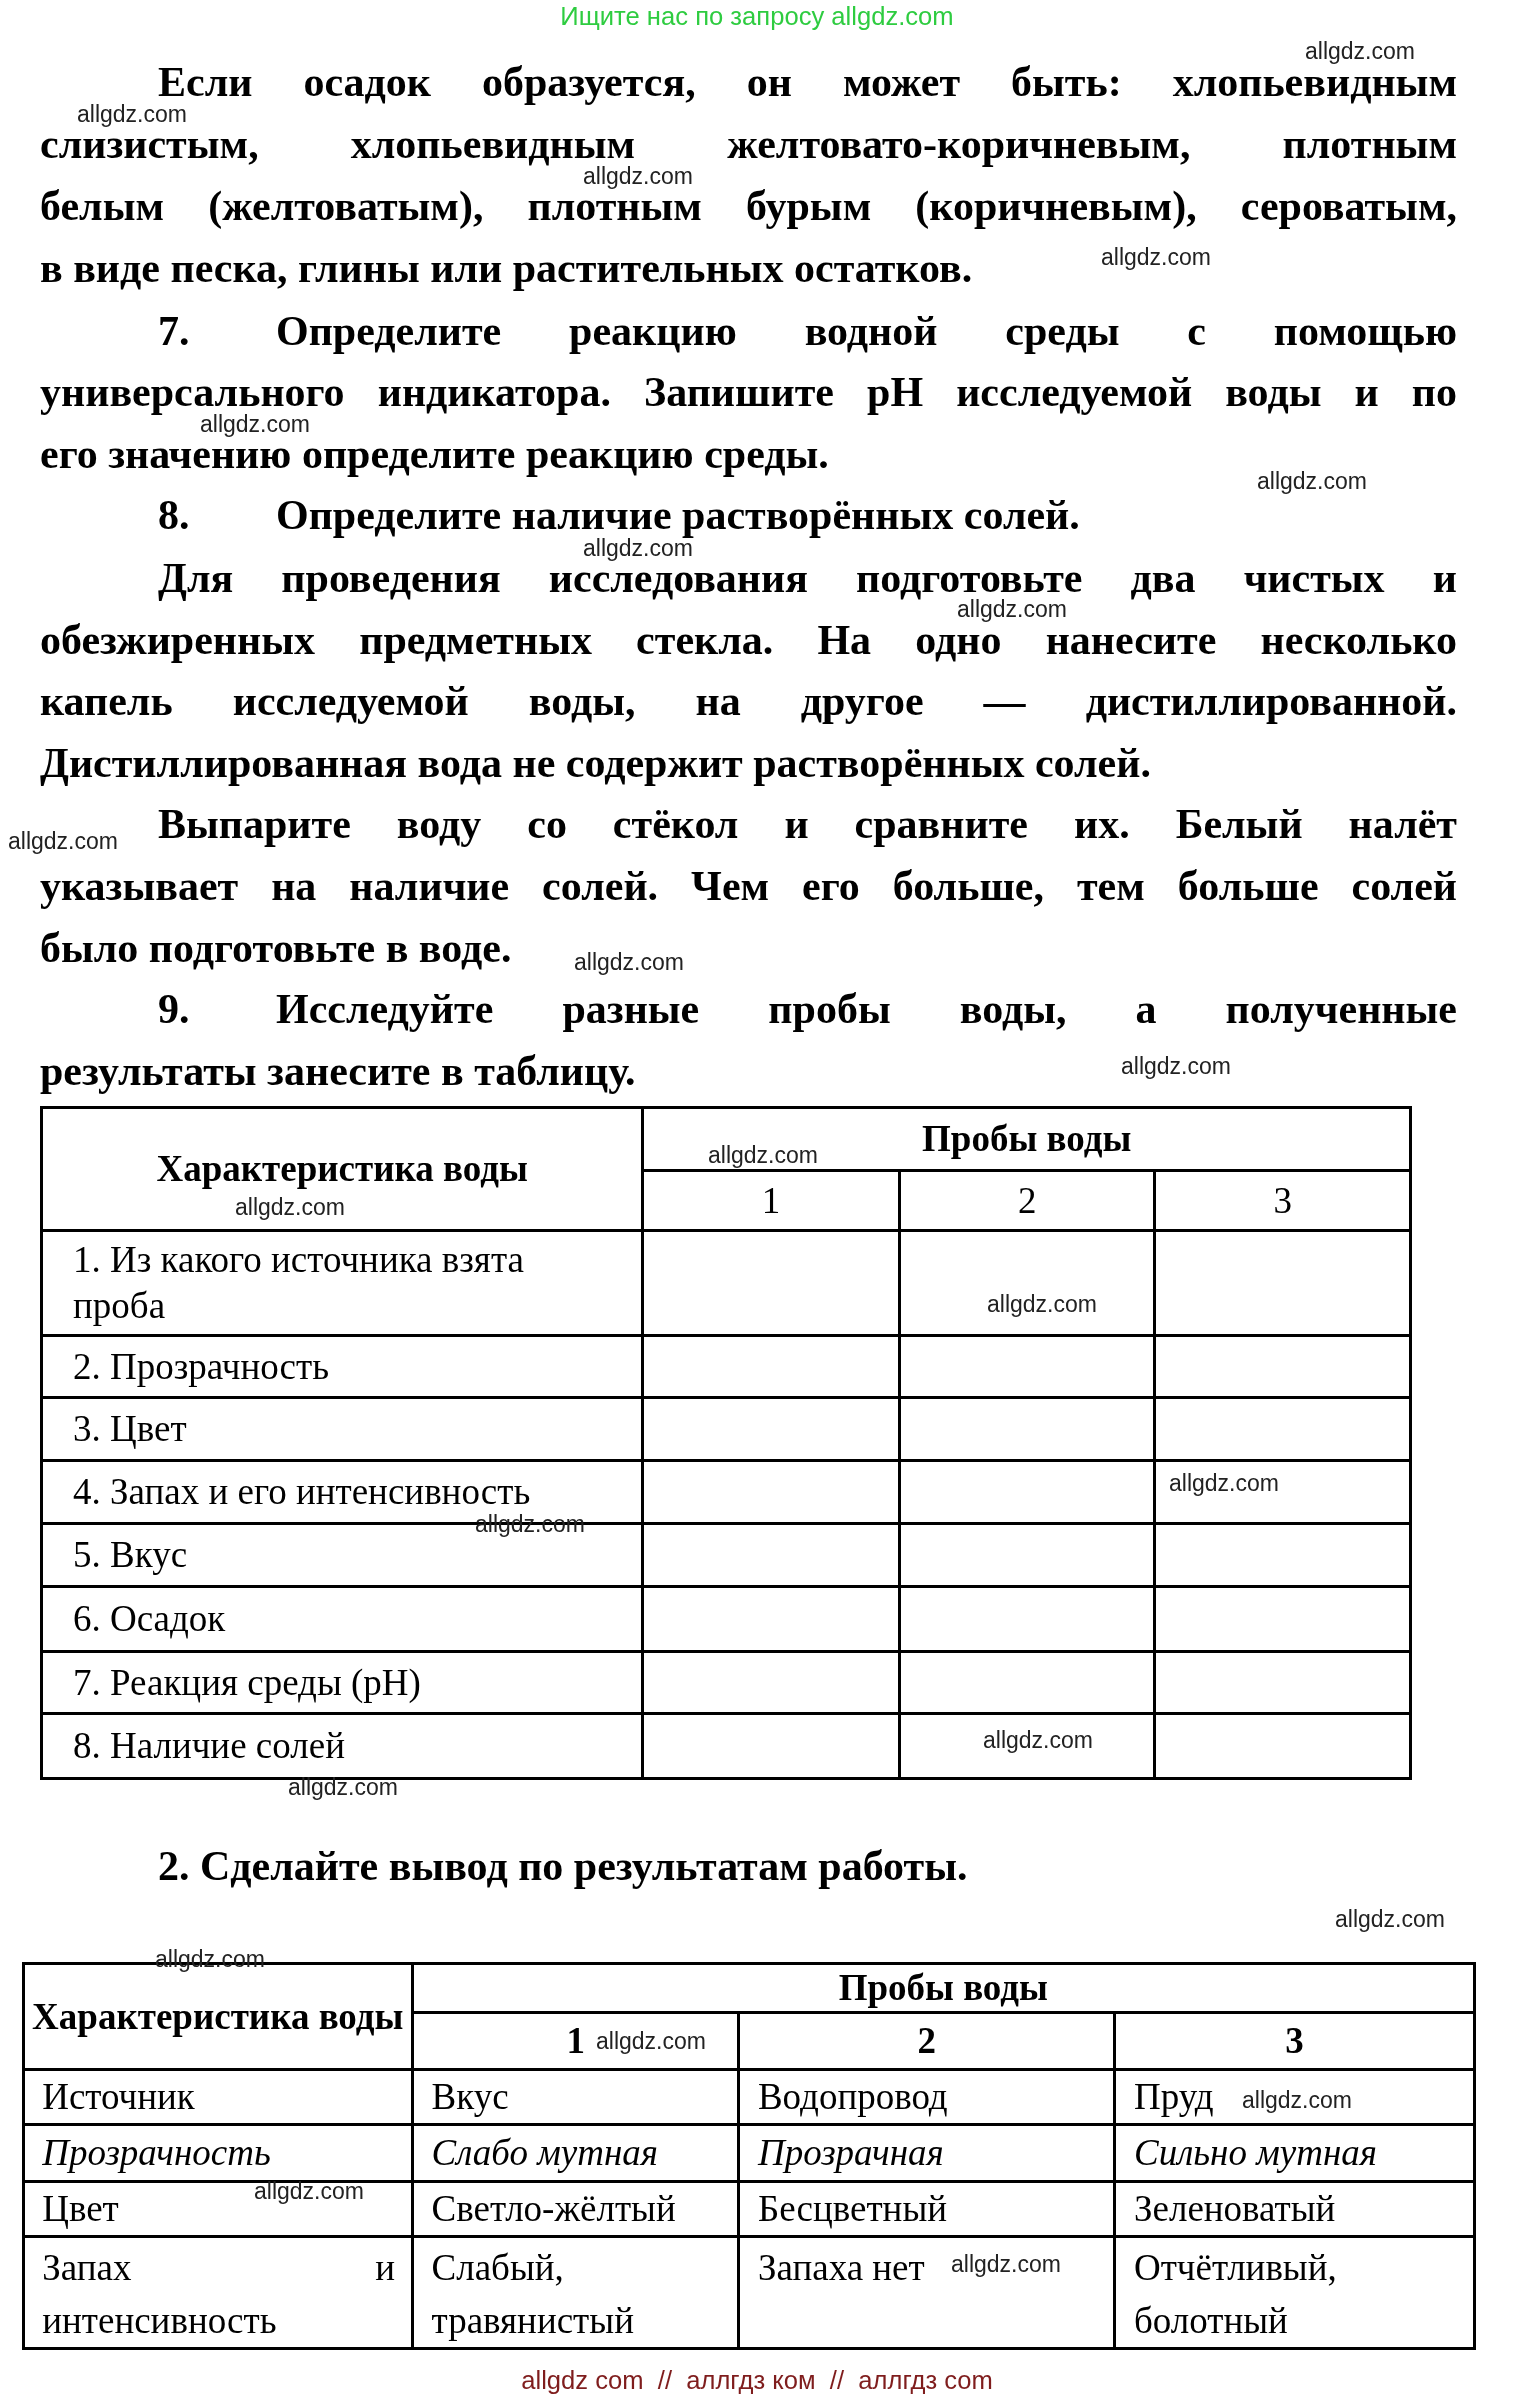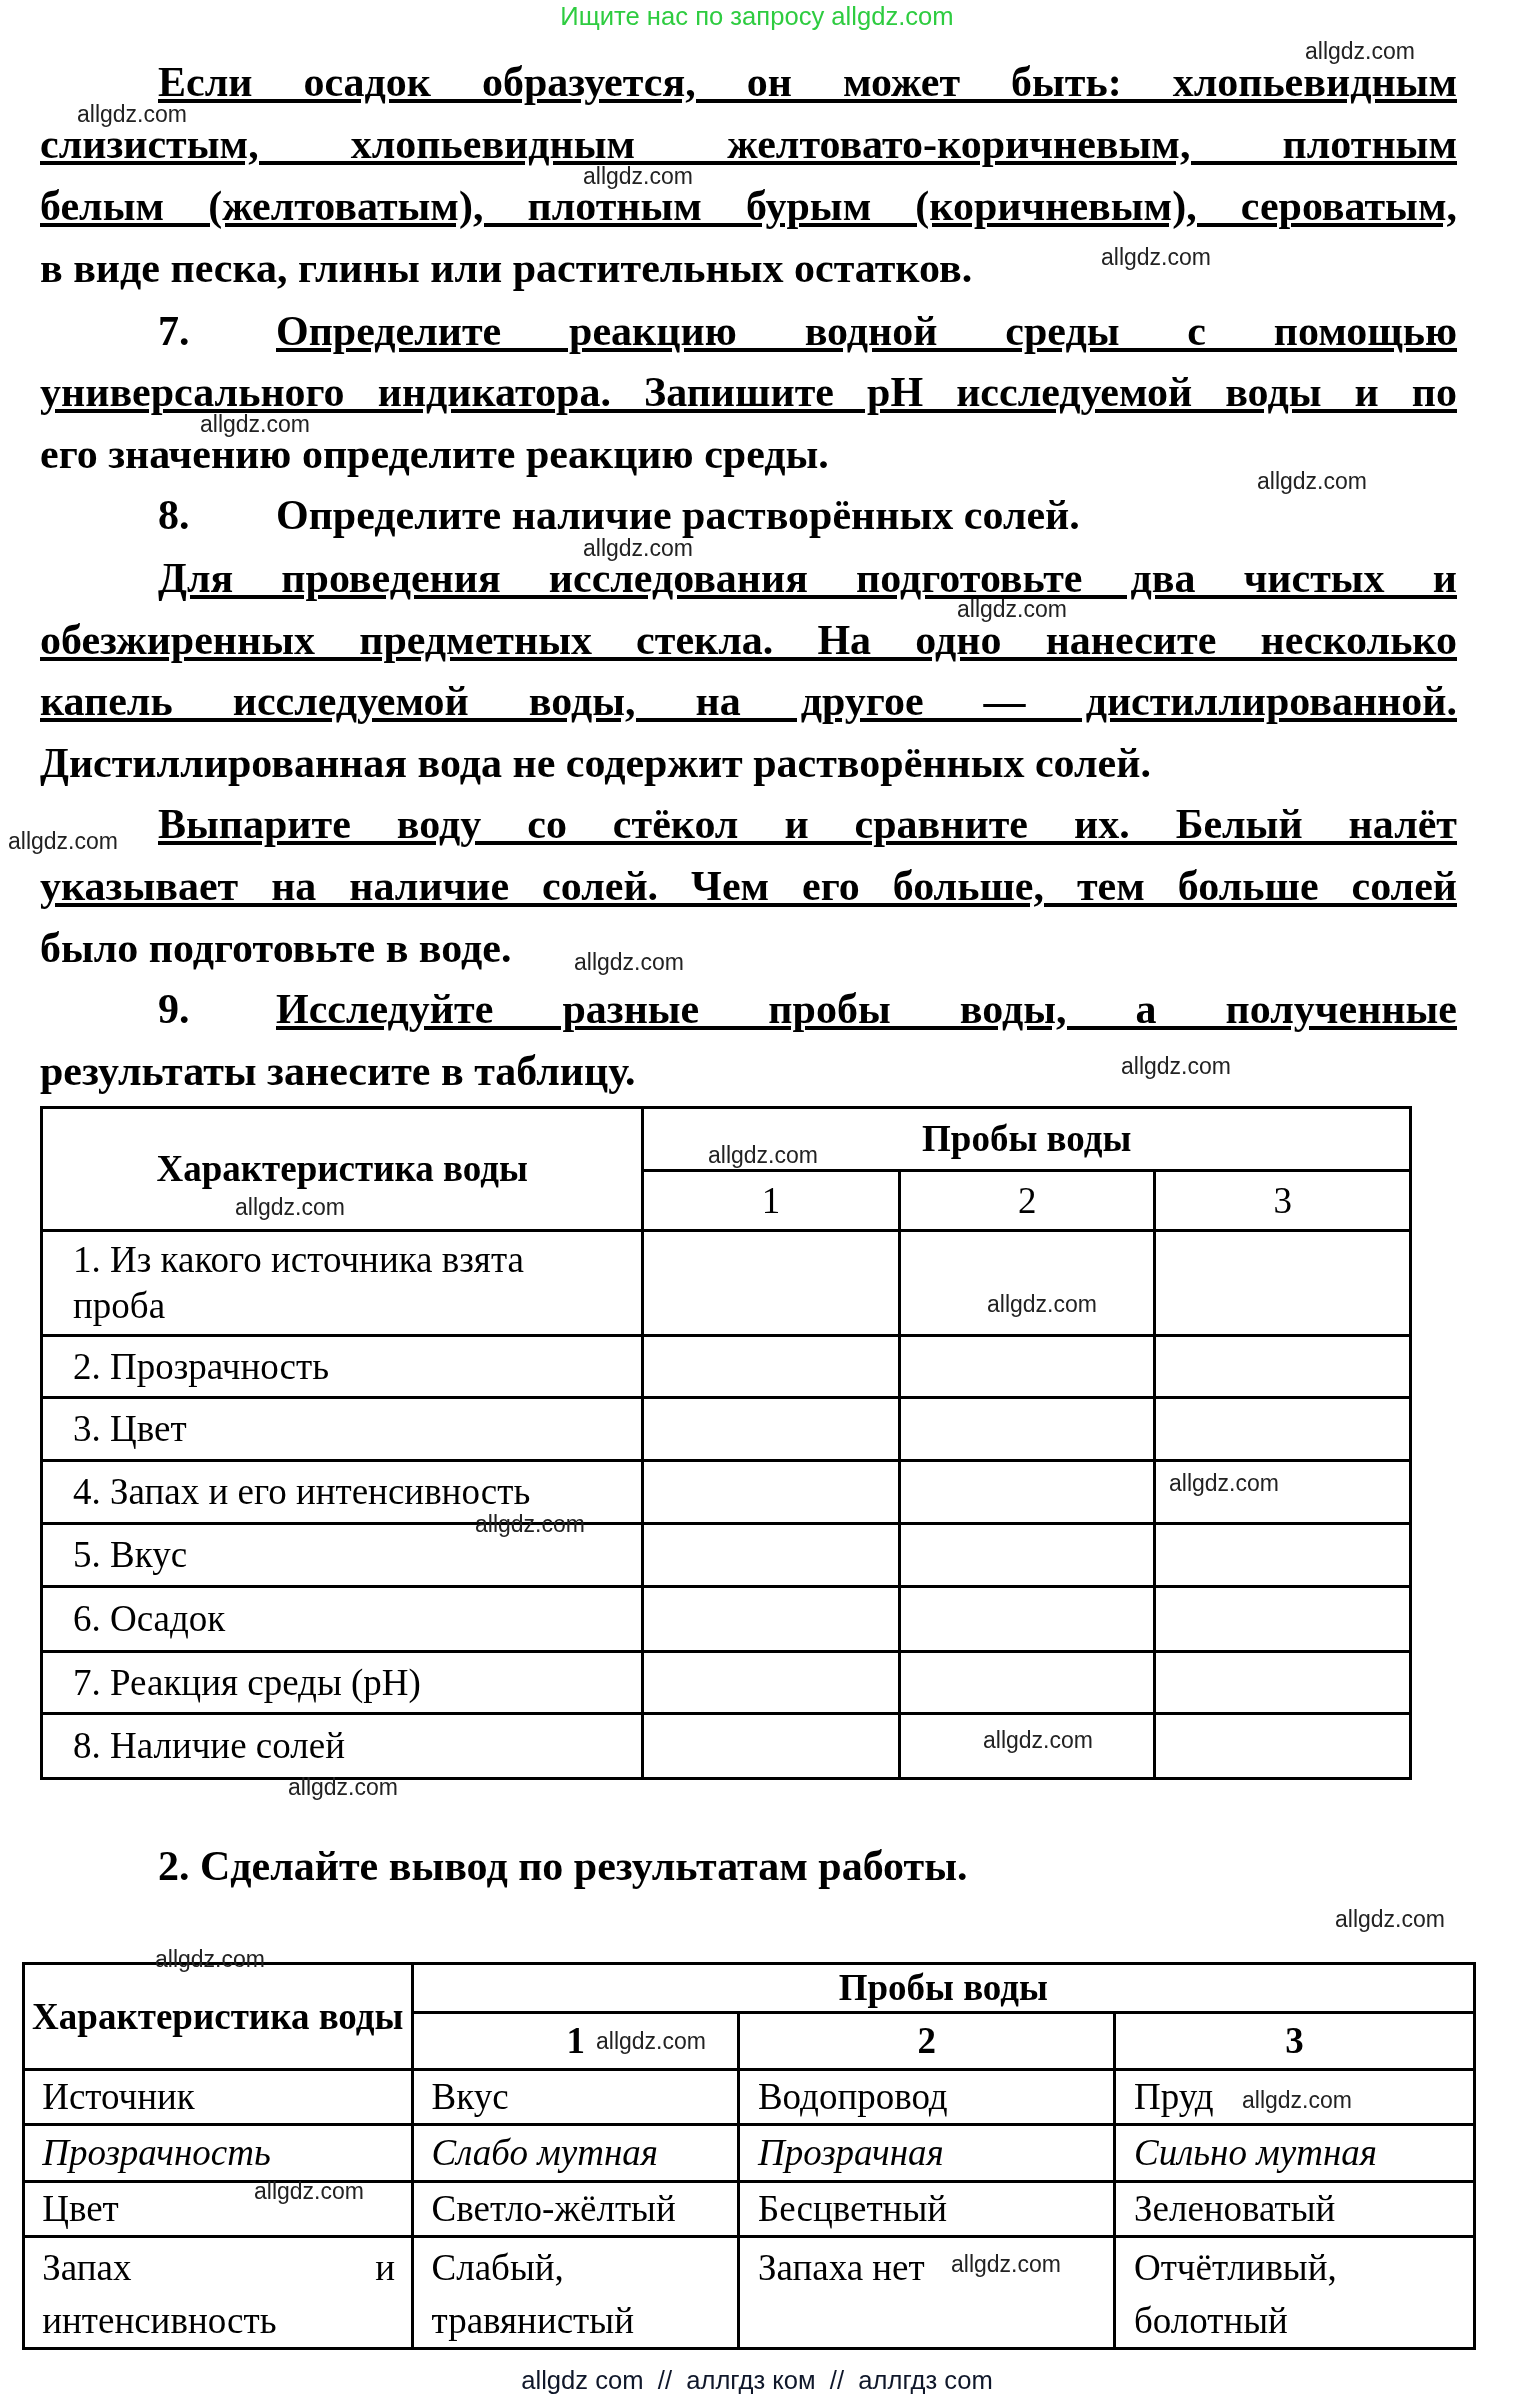--- a/index.html
+++ b/index.html
@@ -1,28 +1,28 @@
 <!DOCTYPE html>
 <html style="font-size:12.8px"><head>
 <meta charset="utf-8">
 <style>
   html,body{margin:0;padding:0;background:#fff;}
   body{width:1514px;height:2401px;position:relative;overflow:hidden;font-family:"Liberation Serif","DejaVu Serif",serif;color:#000;}
   .top-banner{position:absolute;left:0;width:1514px;top:1.6px;text-align:center;font-family:"Liberation Sans","DejaVu Sans",sans-serif;font-size:25.6px;color:#2ecc40;}
   .wm{position:absolute;font-family:"Liberation Sans","DejaVu Sans",sans-serif;font-size:23px;color:#222;white-space:nowrap;}
   .line{position:absolute;left:40px;width:1417px;font-weight:bold;font-size:42px;line-height:48px;white-space:nowrap;}
-  .just{text-align:justify;text-align-last:justify;text-decoration:underline;}
+  .just{text-align:justify;text-align-last:justify;}
   .num{display:inline-block;width:118px;}
   table{position:absolute;border-collapse:collapse;}
   td{border:3.2px solid #000;padding:0 0 0 30px;font-size:37px;vertical-align:middle;line-height:46px;}
   .t1 td.hdr{font-weight:bold;text-align:center;padding:0;}
   .t1 td.c{text-align:center;padding:0;}
   .t2 td{font-size:37px;padding-left:17.6px;}
   .t2 td.hdr{font-weight:bold;text-align:center;padding:0;}
-  .footer{position:absolute;left:0;width:1514px;top:2366px;text-align:center;font-family:"Liberation Sans","DejaVu Sans",sans-serif;font-size:25.6px;color:#0f172a;}
+  .footer{position:absolute;left:0;width:1514px;top:2366px;text-align:center;font-family:"Liberation Sans","DejaVu Sans",sans-serif;font-size:25.6px;color:#7f1d1d;}
 </style>
 </head>
 <body>
 
 <div class="top-banner">Ищите нас по запросу allgdz.com</div>
 
 <div class="line just" style="top:58px;padding-left:118px;width:1299px;">Если осадок образуется, он может быть: хлопьевидным</div>
 <div class="line just" style="top:120px;">слизистым, хлопьевидным желтовато-коричневым, плотным</div>
 <div class="line just" style="top:182px;">белым (желтоватым), плотным бурым (коричневым), сероватым,</div>
 <div class="line" style="top:244px;">в виде песка, глины или растительных остатков.</div>

